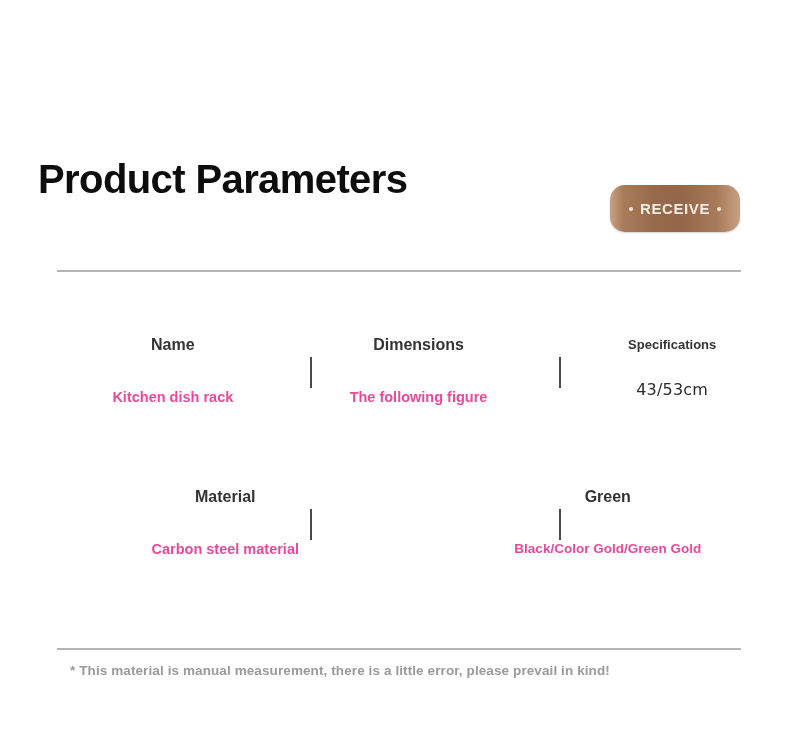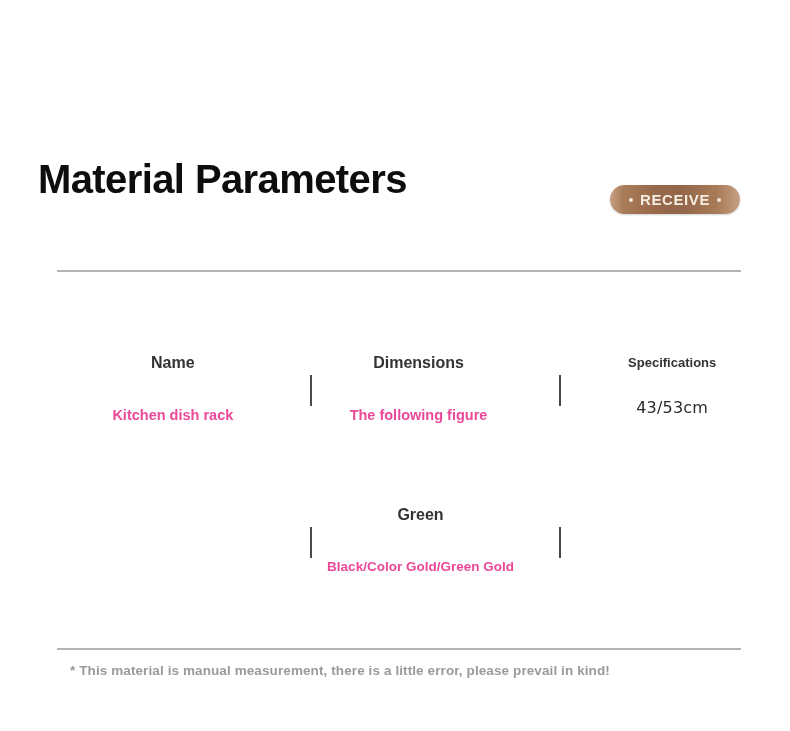--- a/index.html
+++ b/index.html
@@ -39,21 +39,21 @@
     color: #0d0d0d;
     line-height: 58px;
     white-space: nowrap;
   }
 
   .receive-button {
     position: absolute;
     left: 610px;
     top: 35px;
     width: 130px;
-    height: 29px;
+    height: 47px;
     border-radius: 15px;
     background: linear-gradient(to right,
         #c7a184 0%,
         #a97c59 10%,
         #97694a 35%,
         #94664a 55%,
         #a87b58 82%,
         #c6a084 100%);
     box-shadow: 0 1px 2px rgba(0,0,0,0.18);
     display: flex;
@@ -94,21 +94,21 @@
     left: 57px;
     top: 648px;
     width: 684px;
   }
 
   
   .spec-grid {
     position: absolute;
     left: 0;
     right: 0;
-    top: 340px;
+    top: 322px;
     margin-left: 33px;
   }
   .spec-row {
     position: relative;
     display: flex;
     height: 152px;
   }
   .spec-cell {
     position: relative;
     flex: 1 1 33.333%;
@@ -177,21 +177,21 @@
     line-height: 21px;
     letter-spacing: 0.1px;
   }
 </style>
 </head>
 <body>
 
 <div class="page">
 
   <div class="header">
-    <div class="page-title">Material Parameters</div>
+    <div class="page-title">Product Parameters</div>
 
     <div class="receive-button">
       <span class="receive-dot"></span>
       <span class="receive-label">RECEIVE</span>
       <span class="receive-dot"></span>
     </div>
   </div>
 
   <div class="rule rule-top"></div>
 
@@ -215,20 +215,24 @@
         <div class="spec-header small">Specifications</div>
         <div class="spec-value big-light">43/53cm</div>
       </div>
     </div>
 
     <div class="spec-row">
       <div class="divider d1"></div>
       <div class="divider d2"></div>
 
 
+      <div class="spec-cell col-2">
+        <div class="spec-header">Material</div>
+        <div class="spec-value">Carbon steel material</div>
+      </div>
 
       <div class="spec-cell col-3">
         <div class="spec-header">Green</div>
         <div class="spec-value small-tight">Black/Color Gold/Green Gold</div>
       </div>
     </div>
 
   </div>
 
   <div class="rule rule-bottom"></div>

